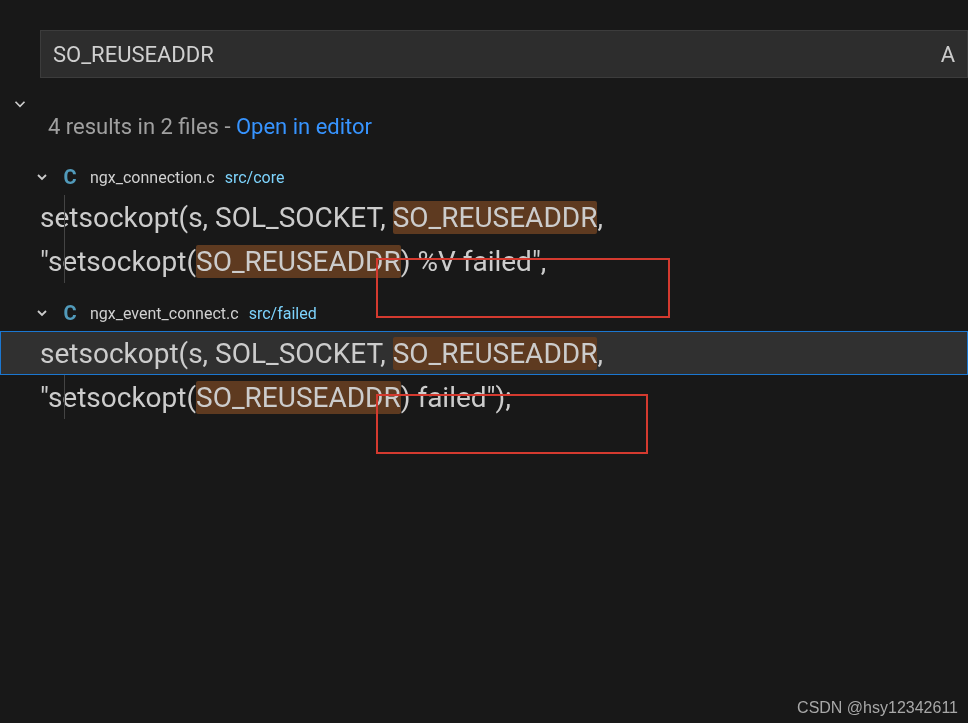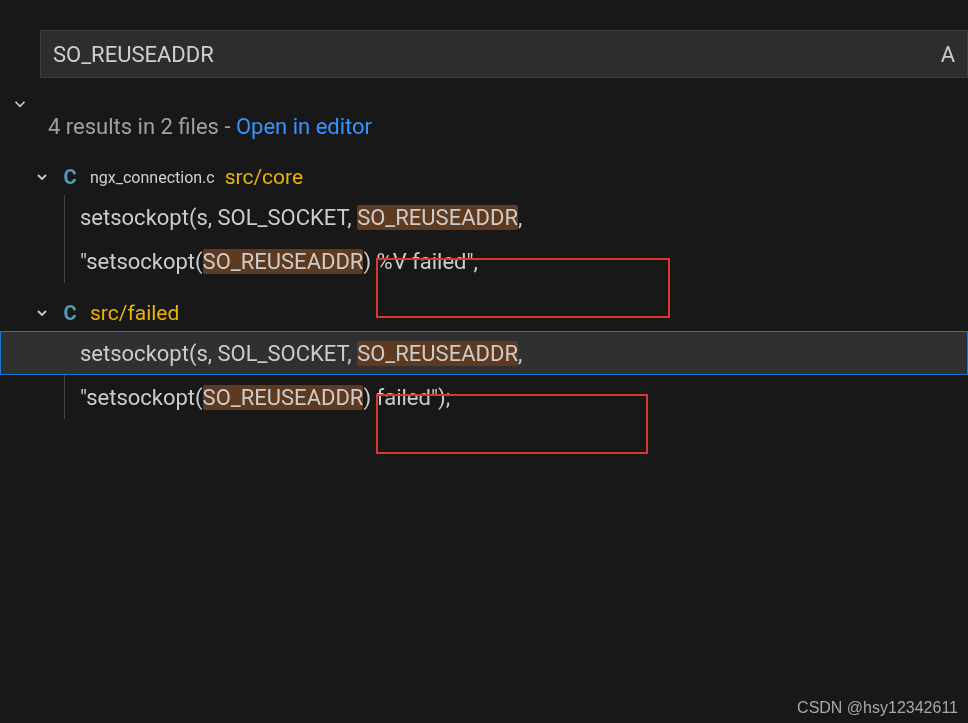--- a/index.html
+++ b/index.html
@@ -107,29 +107,29 @@
       margin-right: 10px;
       width: 20px;
       text-align: center;
     }
     .file-name {
       color: #d0d0d0;
       font-size: 16px;
       margin-right: 10px;
     }
     .file-path {
-      color: #eab308;
-      font-size: 21px;
+      color: #7dd3fc;
+      font-size: 16px;
     }
     .result-line {
-      padding-left: 80px;
+      padding-left: 40px;
       height: 44px;
       display: flex;
       align-items: center;
-      font-size: 22px;
+      font-size: 28px;
       color: #cccccc;
       cursor: pointer;
       white-space: pre;
       position: relative;
     }
     .result-line.selected {
       background: #303030;
       outline: 1px solid #1b77d1;
       outline-offset: -1px;
     }
@@ -214,20 +214,21 @@
   </div>
 
   <div class="file-group">
     <div class="file-header">
       <span class="chevron">
         <svg viewBox="0 0 16 16" fill="none" stroke="#cccccc" stroke-width="1.8">
             <path d="M4 6l4 4 4-4"></path>
           </svg>
       </span>
       <span class="file-icon">C</span>
+      <span class="file-name">ngx_event_connect.c</span>
       <span class="file-path">src/failed</span>
     </div>
     <div class="result-line selected">
       <span>setsockopt(s, SOL_SOCKET, </span><span class="hl">SO_REUSEADDR</span><span>,</span>
     </div>
     <div class="result-line">
       <span class="left-indent-bar"></span>
       <span>"setsockopt(</span><span class="hl">SO_REUSEADDR</span><span>) failed");</span>
     </div>
   </div>

